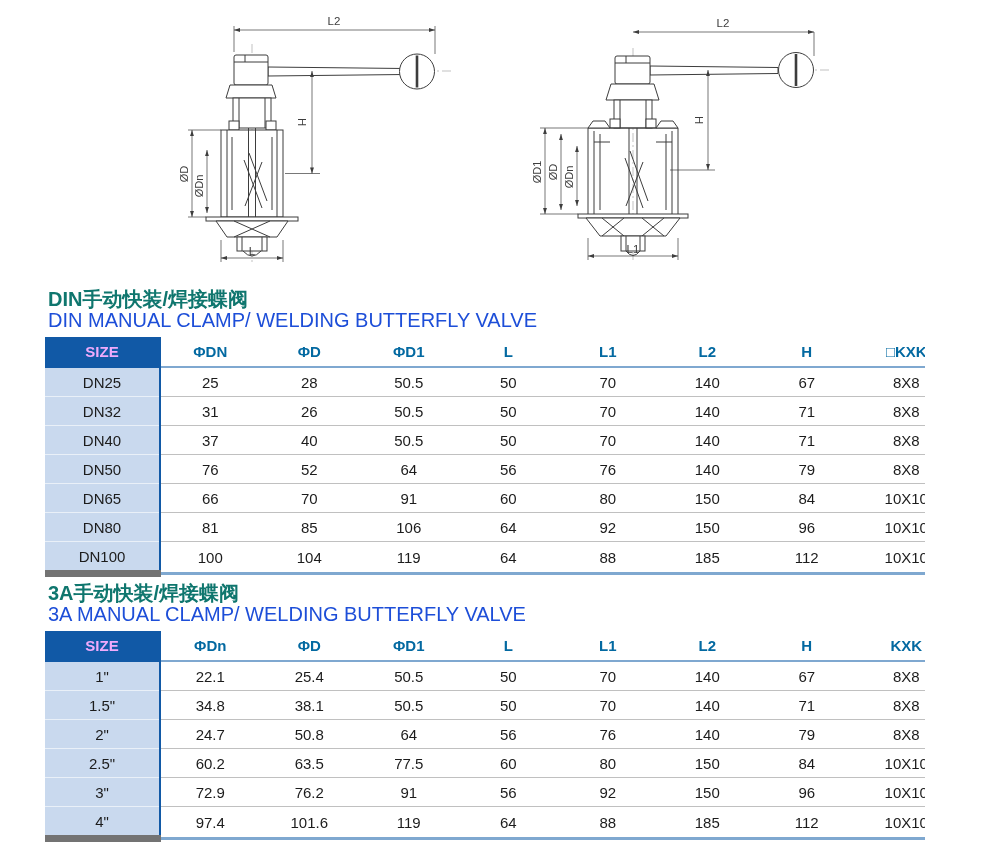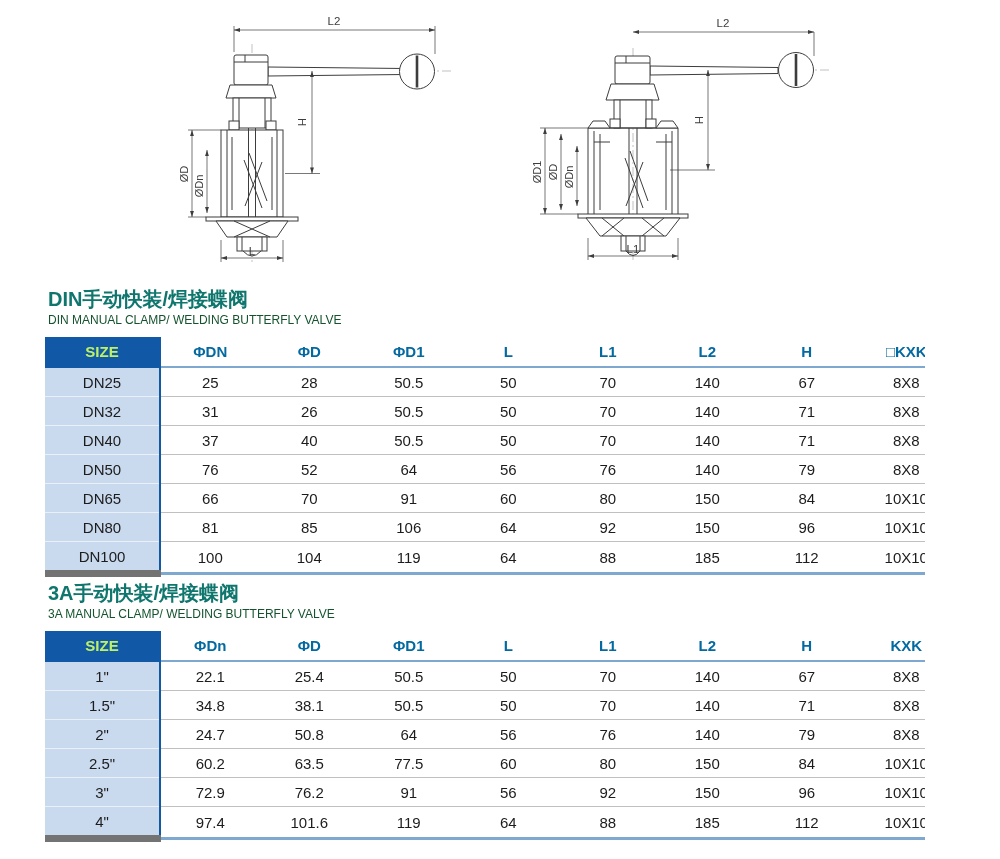--- a/index.html
+++ b/index.html
@@ -2,31 +2,31 @@
 <html><head>
 <meta charset="utf-8">
 <style>
   html,body{margin:0;padding:0;background:#fff;}
   .page{position:relative;width:925px;height:859px;background:#fff;overflow:hidden;
         font-family:"Liberation Sans", sans-serif;}
   .drawing{position:absolute;}
   .drawing text{font-family:"Liberation Sans", sans-serif;fill:#3d3d3d;}
   .spec{position:absolute;left:45px;width:911px;}
   .title-zh{margin:0 0 0 3px;font-size:20px;line-height:24px;font-weight:bold;color:#0f766e;}
-  .title-en{margin:0 0 7px 3px;font-size:12px;line-height:19px;color:#14532d;}
+  .title-en{margin:0 0 7px 3px;font-size:20px;line-height:19px;color:#1d4ed8;}
   table.spec-table{border-collapse:collapse;table-layout:fixed;width:911px;}
   col.c-size{width:115px;}
   table.spec-table th, table.spec-table td{
     text-align:center;vertical-align:middle;padding:0;
     font-size:15px;height:28px;color:#1c1c1c;white-space:nowrap;}
   table.spec-table thead th{
     color:#0369a1;font-weight:bold;height:29px;
     border-bottom:2px solid #7fa8d0;background:#fff;}
   table.spec-table thead th:first-child{
-    background:#1159a6;color:#bef264;border-bottom:2px solid #1159a6;}
+    background:#1159a6;color:#f0abfc;border-bottom:2px solid #1159a6;}
   table.spec-table tbody td{border-bottom:1px solid #c0c0c0;background:#fff;}
   table.spec-table tbody td:first-child{
     background:#c9d9ee;border-right:2px solid #1159a6;border-bottom:1px solid #e9f0f8;}
   table.spec-table thead th:first-child{border-right:2px solid #1159a6;}
   table.spec-table tbody tr:last-child td{border-bottom:3px solid #7fa8d0;}
   table.spec-table tbody tr:last-child td:first-child{border-bottom:7px solid #737373;}
 </style>
 </head>
 <body>
 

